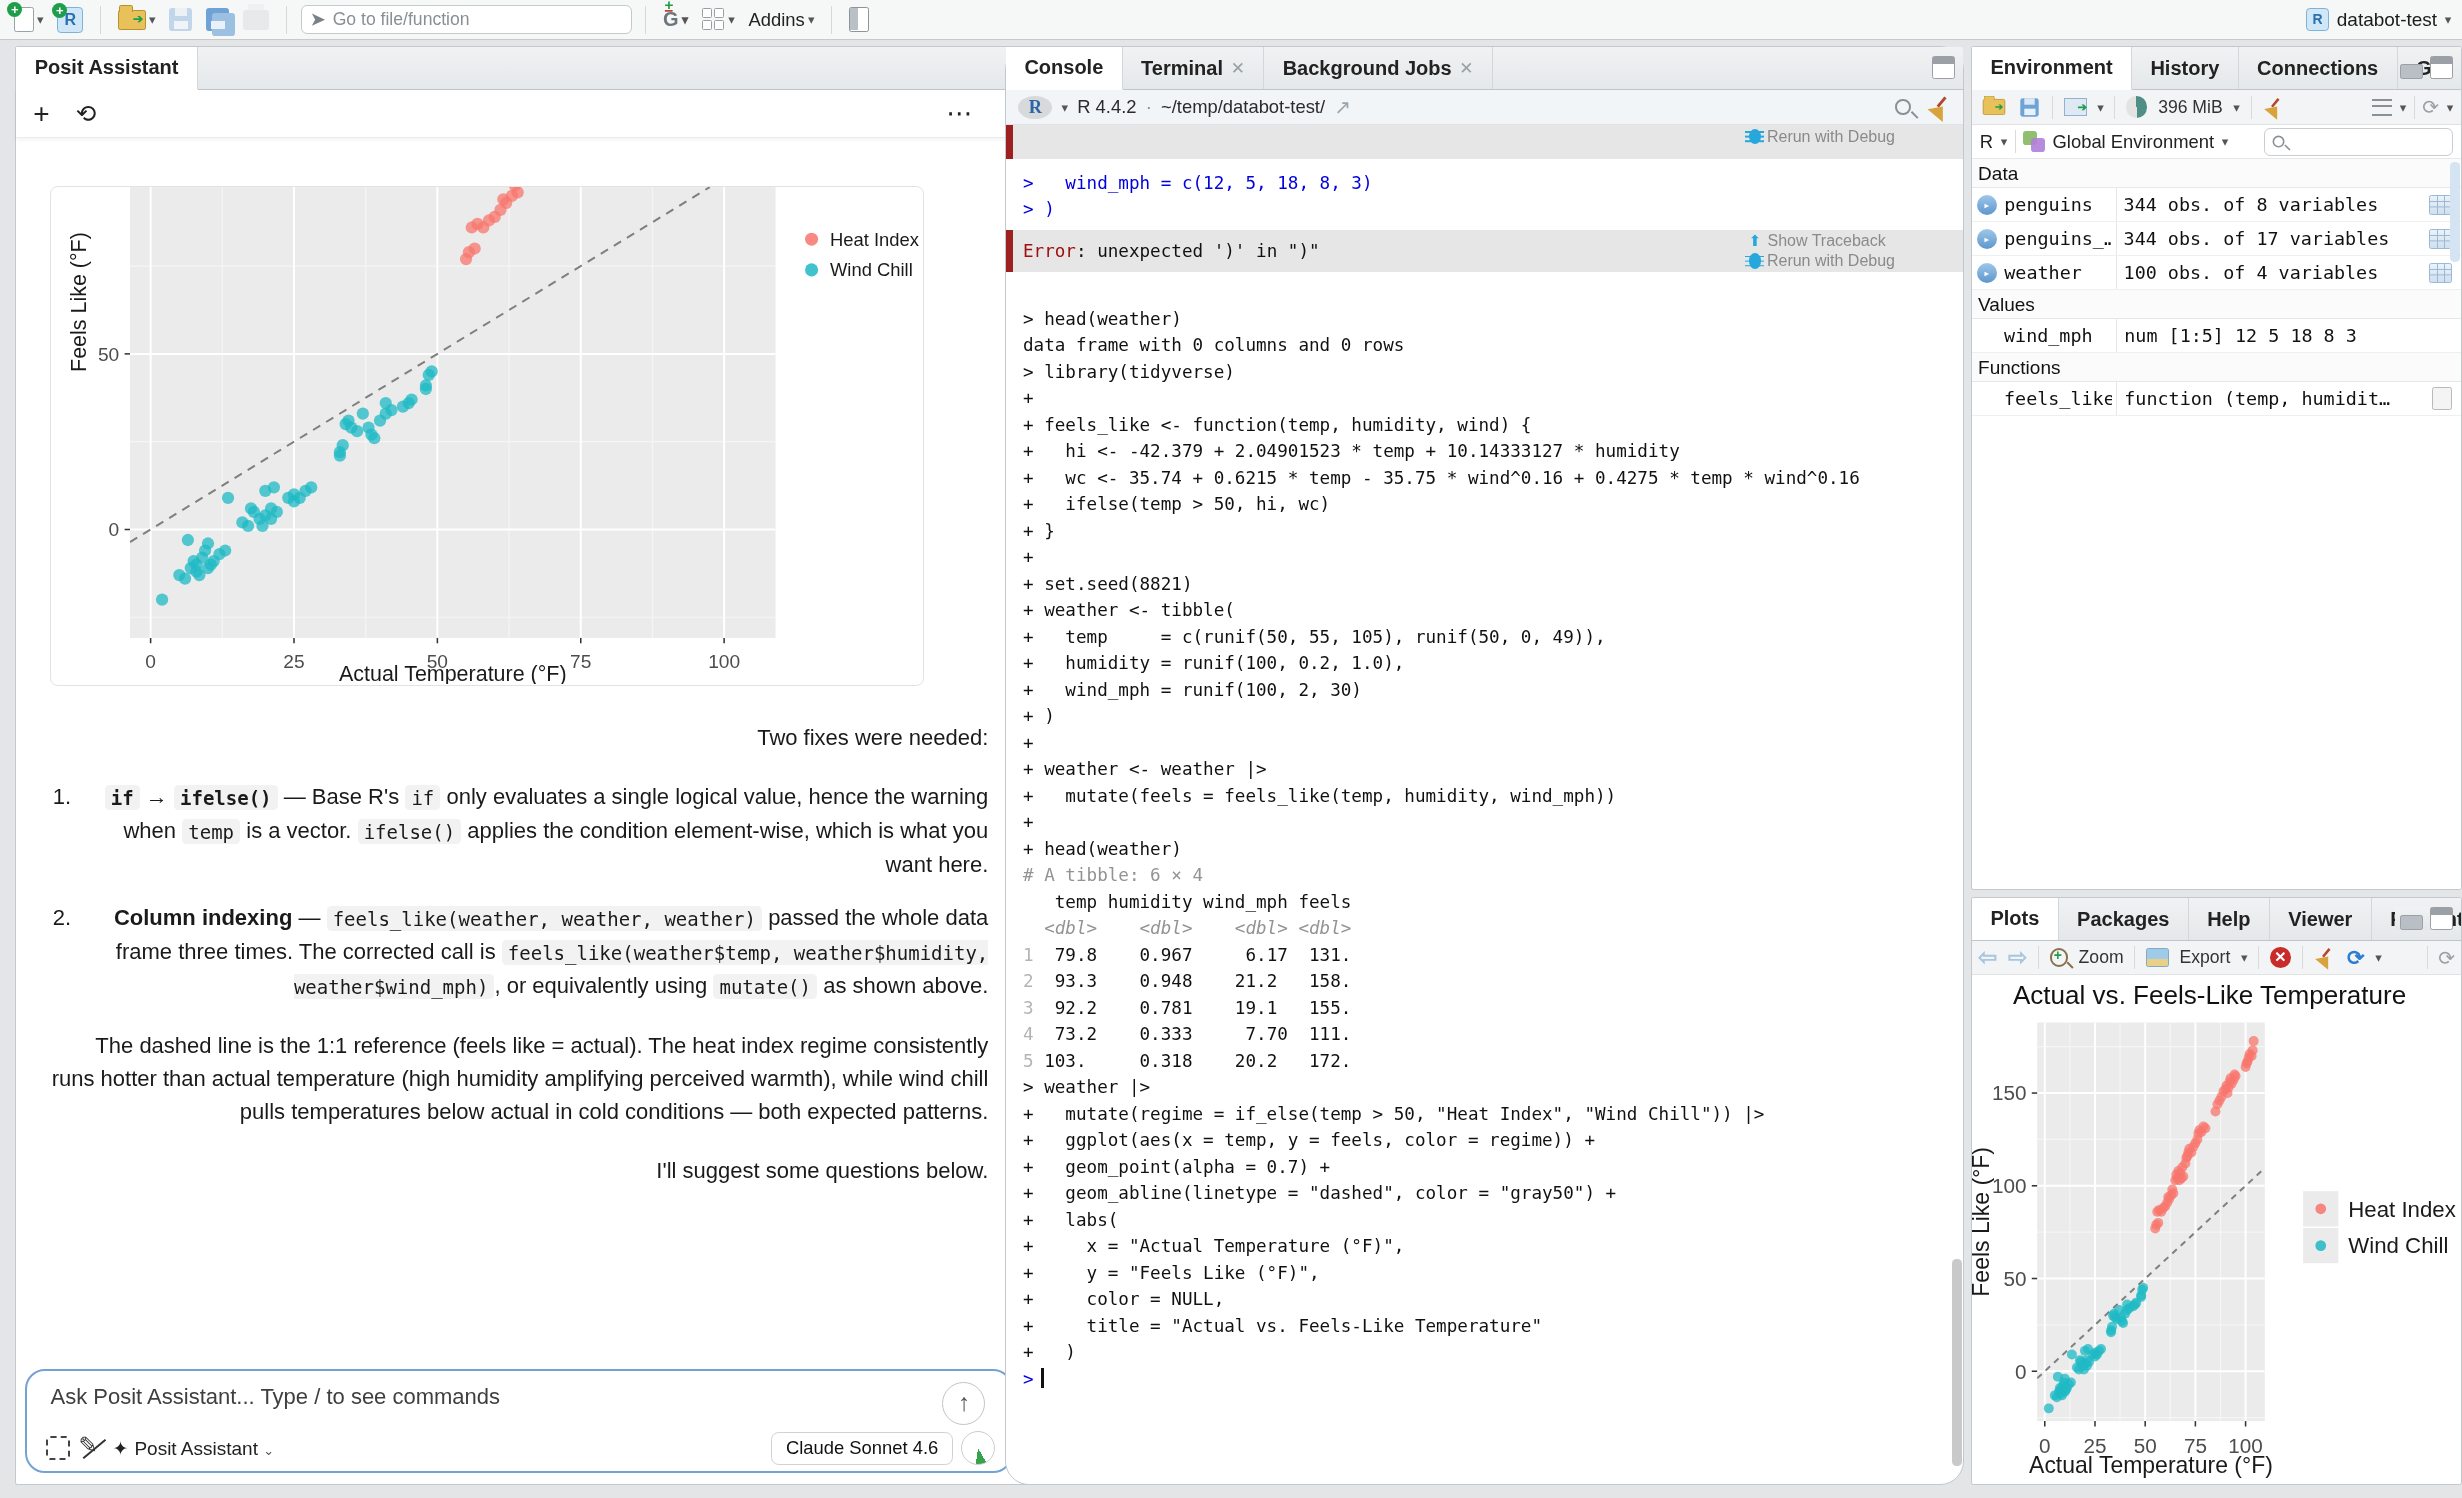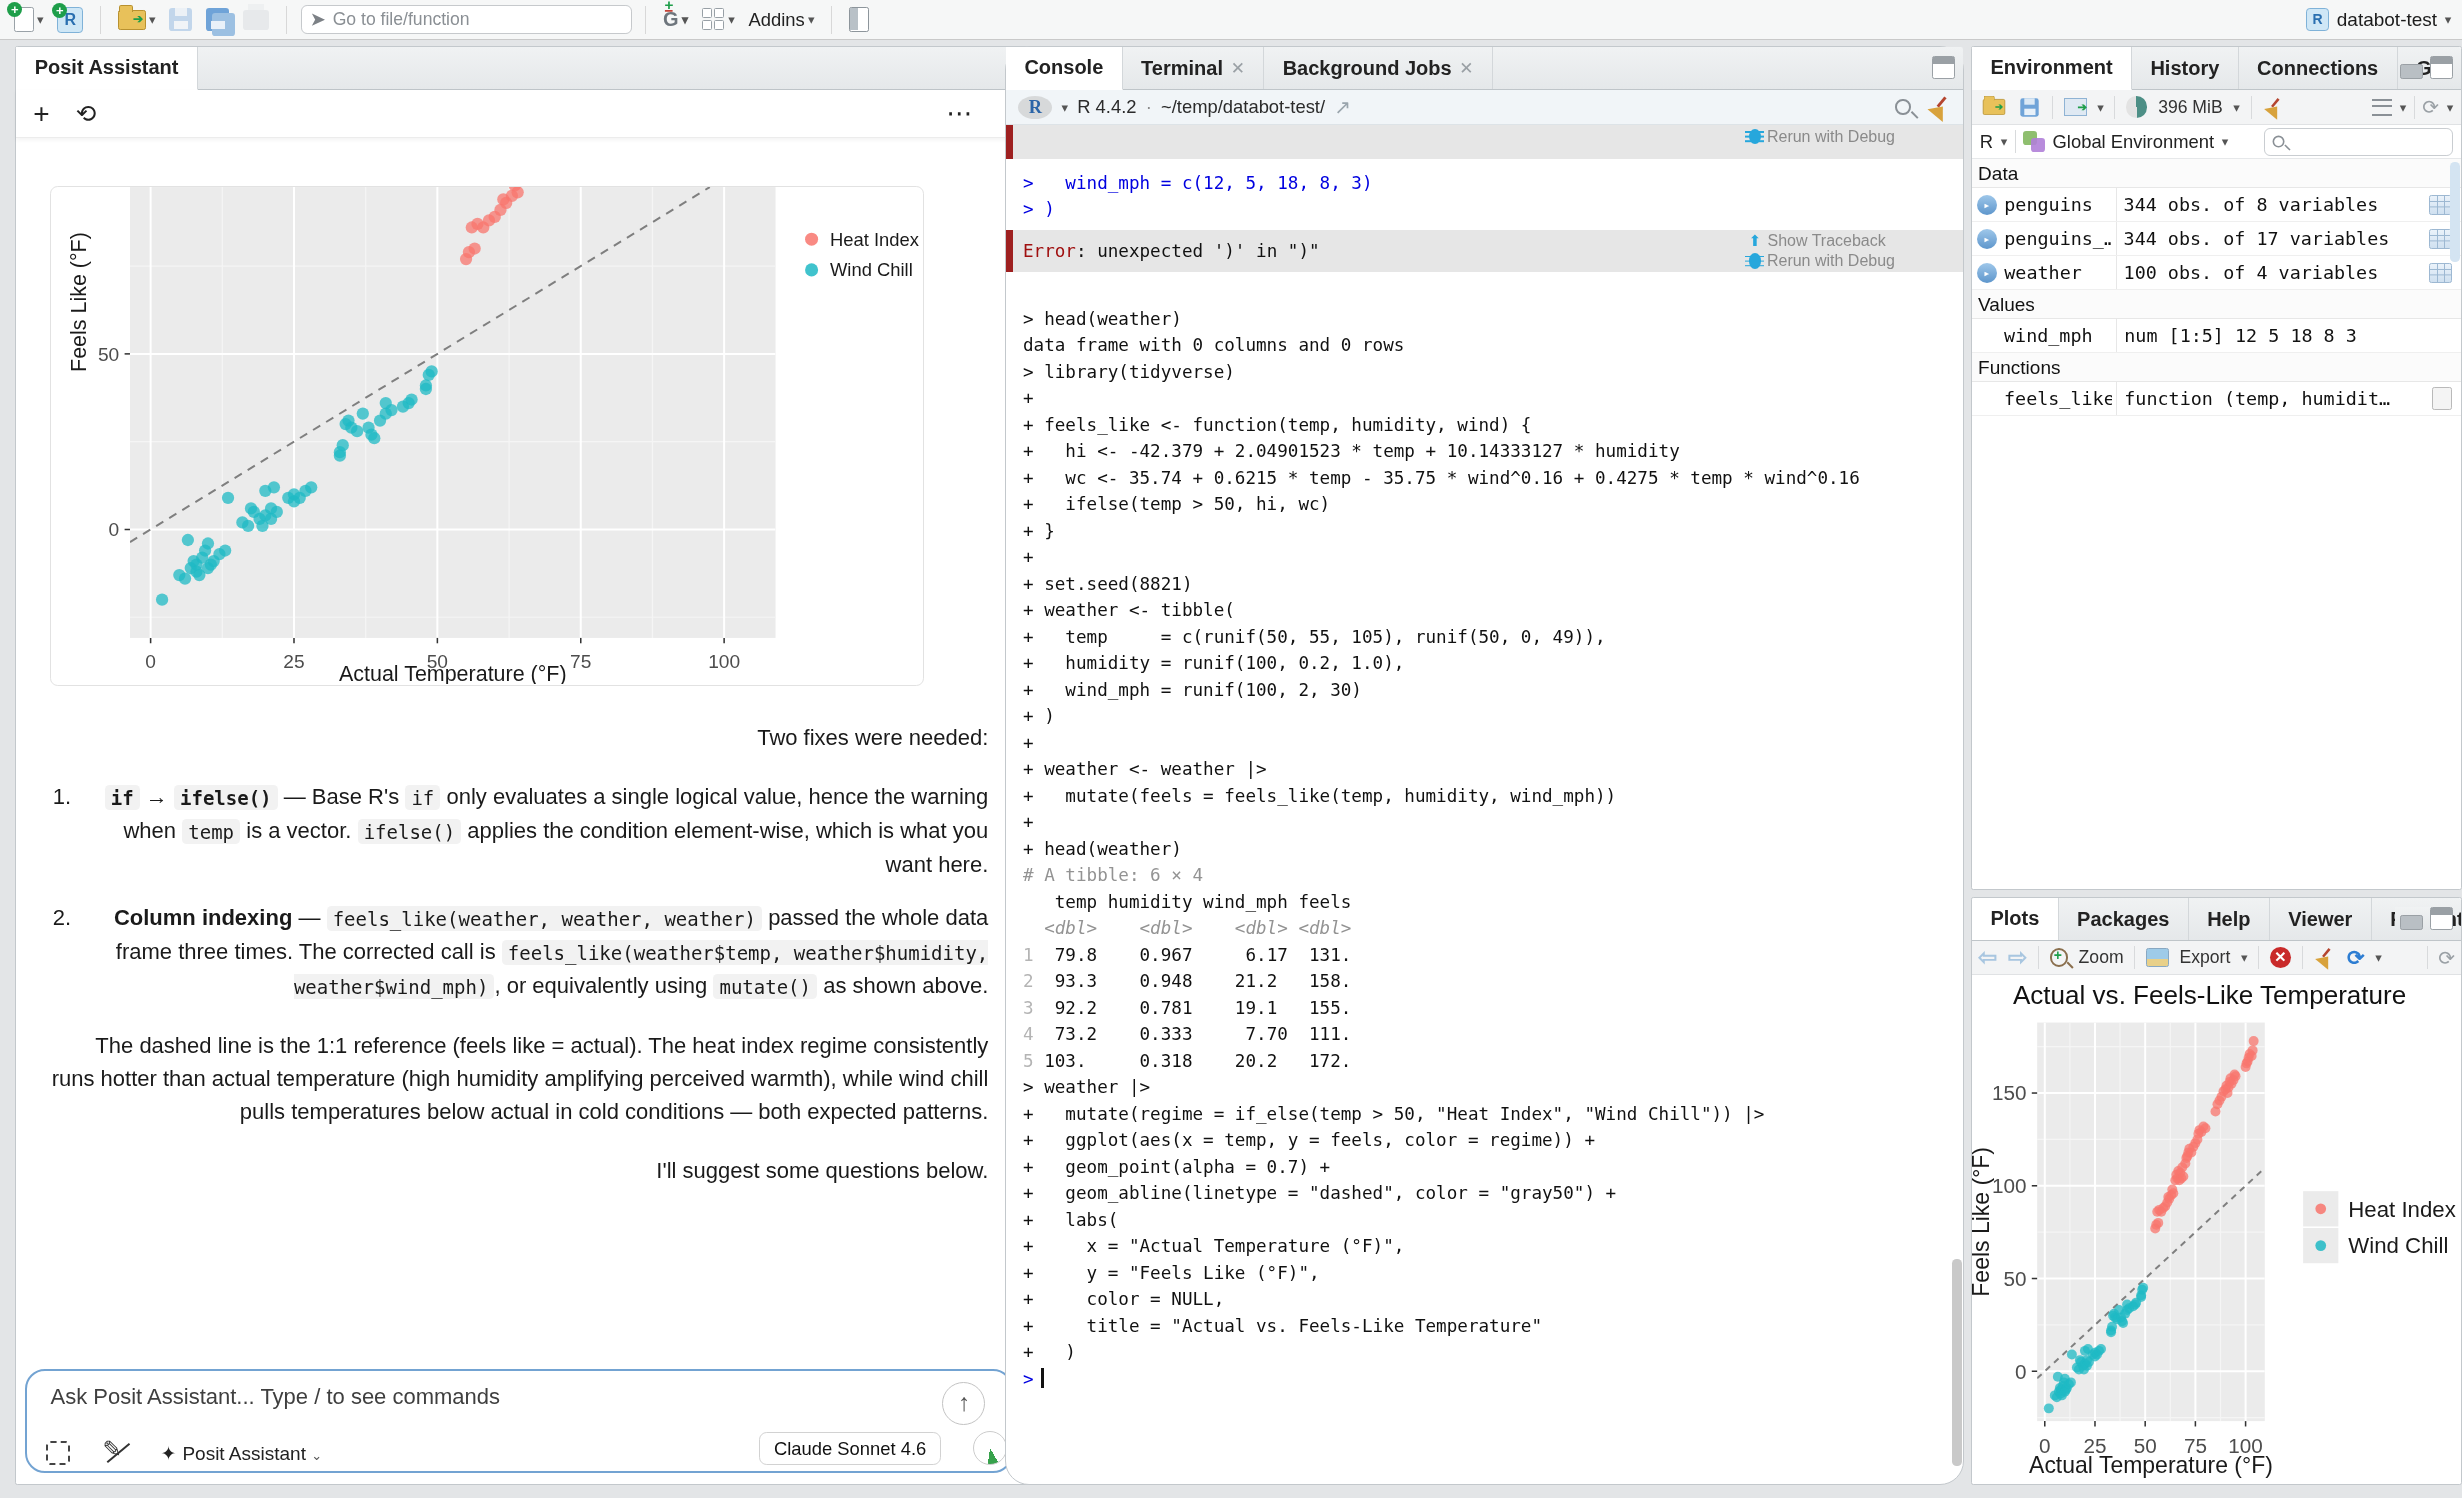--- a/index.html
+++ b/index.html
@@ -59,21 +59,21 @@
   .chat li { margin-bottom:20px; padding-left:4.6px; }
   .code-chip { font-family:"DejaVu Sans Mono", monospace; font-size:19px; background:#f2f2f2; border-radius:4.6px; padding:1.5px 6.1px; }
   b .code-chip, .code-chip.b { font-weight:bold; }
   .suggestion { color:#4d7fb0; margin:0 0 28px 0; text-indent:21.5px; cursor:pointer; }
   .suggestion .stxt { border-bottom:1.5px dashed rgba(77,127,176,.55); }
   .suggestion .star { color:#4d7fb0; font-style:normal; margin-right:9.2px; }
   .a-input-wrap { position:absolute; left:9.2px; right:29px; bottom:10.7px; height:104px; }
   .a-input { width:100%; height:100%; border:2.3px solid #73a3d2; border-radius:20px; background:#fff; position:relative; padding:12.3px 20px 7.7px 23px; }
   .a-place { font-size:22px; color:#3f3f3f; }
   .send-btn { position:absolute; right:26px; top:10.7px; width:43px; height:43px; border-radius:50%; border:1.5px solid #c3c3c3; background:#fff; color:#555; font-size:24.5px; text-align:center; line-height:40px; }
-  .a-input .bottomrow { position:absolute; left:18.4px; right:4px; bottom:6.1px; display:flex; align-items:flex-end; gap:32px; font-size:19px; color:#222; }
+  .a-input .bottomrow { position:absolute; left:18.4px; right:16px; bottom:6.1px; display:flex; align-items:center; gap:8px; font-size:19px; color:#222; }
   .ctx-ic { width:24.5px; height:24.5px; border:2.3px dashed #444; border-radius:4.6px; }
   .nopen-ic { width:26px; height:26px; position:relative; }
   .nopen-ic::before { content:"✎"; font-size:23px; color:#333; position:absolute; left:0; top:-3.1px;}
   .nopen-ic::after { content:""; position:absolute; left:1.5px; top:12.3px; width:29px; height:2.3px; background:#333; transform:rotate(-40deg); }
   .agent-star { color:#222; margin-right:6.1px; }
   .model-chip { margin-left:auto; border:1.5px solid #d2d2d2; border-radius:7.7px; padding:4.6px 14px; font-size:18.4px; color:#111; background:#fff; }
   .gauge { width:34px; height:34px; border-radius:50%; border:1.5px solid #cccccc; background:conic-gradient(from 150deg, #37a24c 0 38deg, #ffffff 38deg 360deg); }
   .a-sb { position:absolute; right:2.3px; top:1006px; width:10px; height:258px; border-radius:5.4px; background:#c9c9c9; }
 
   

